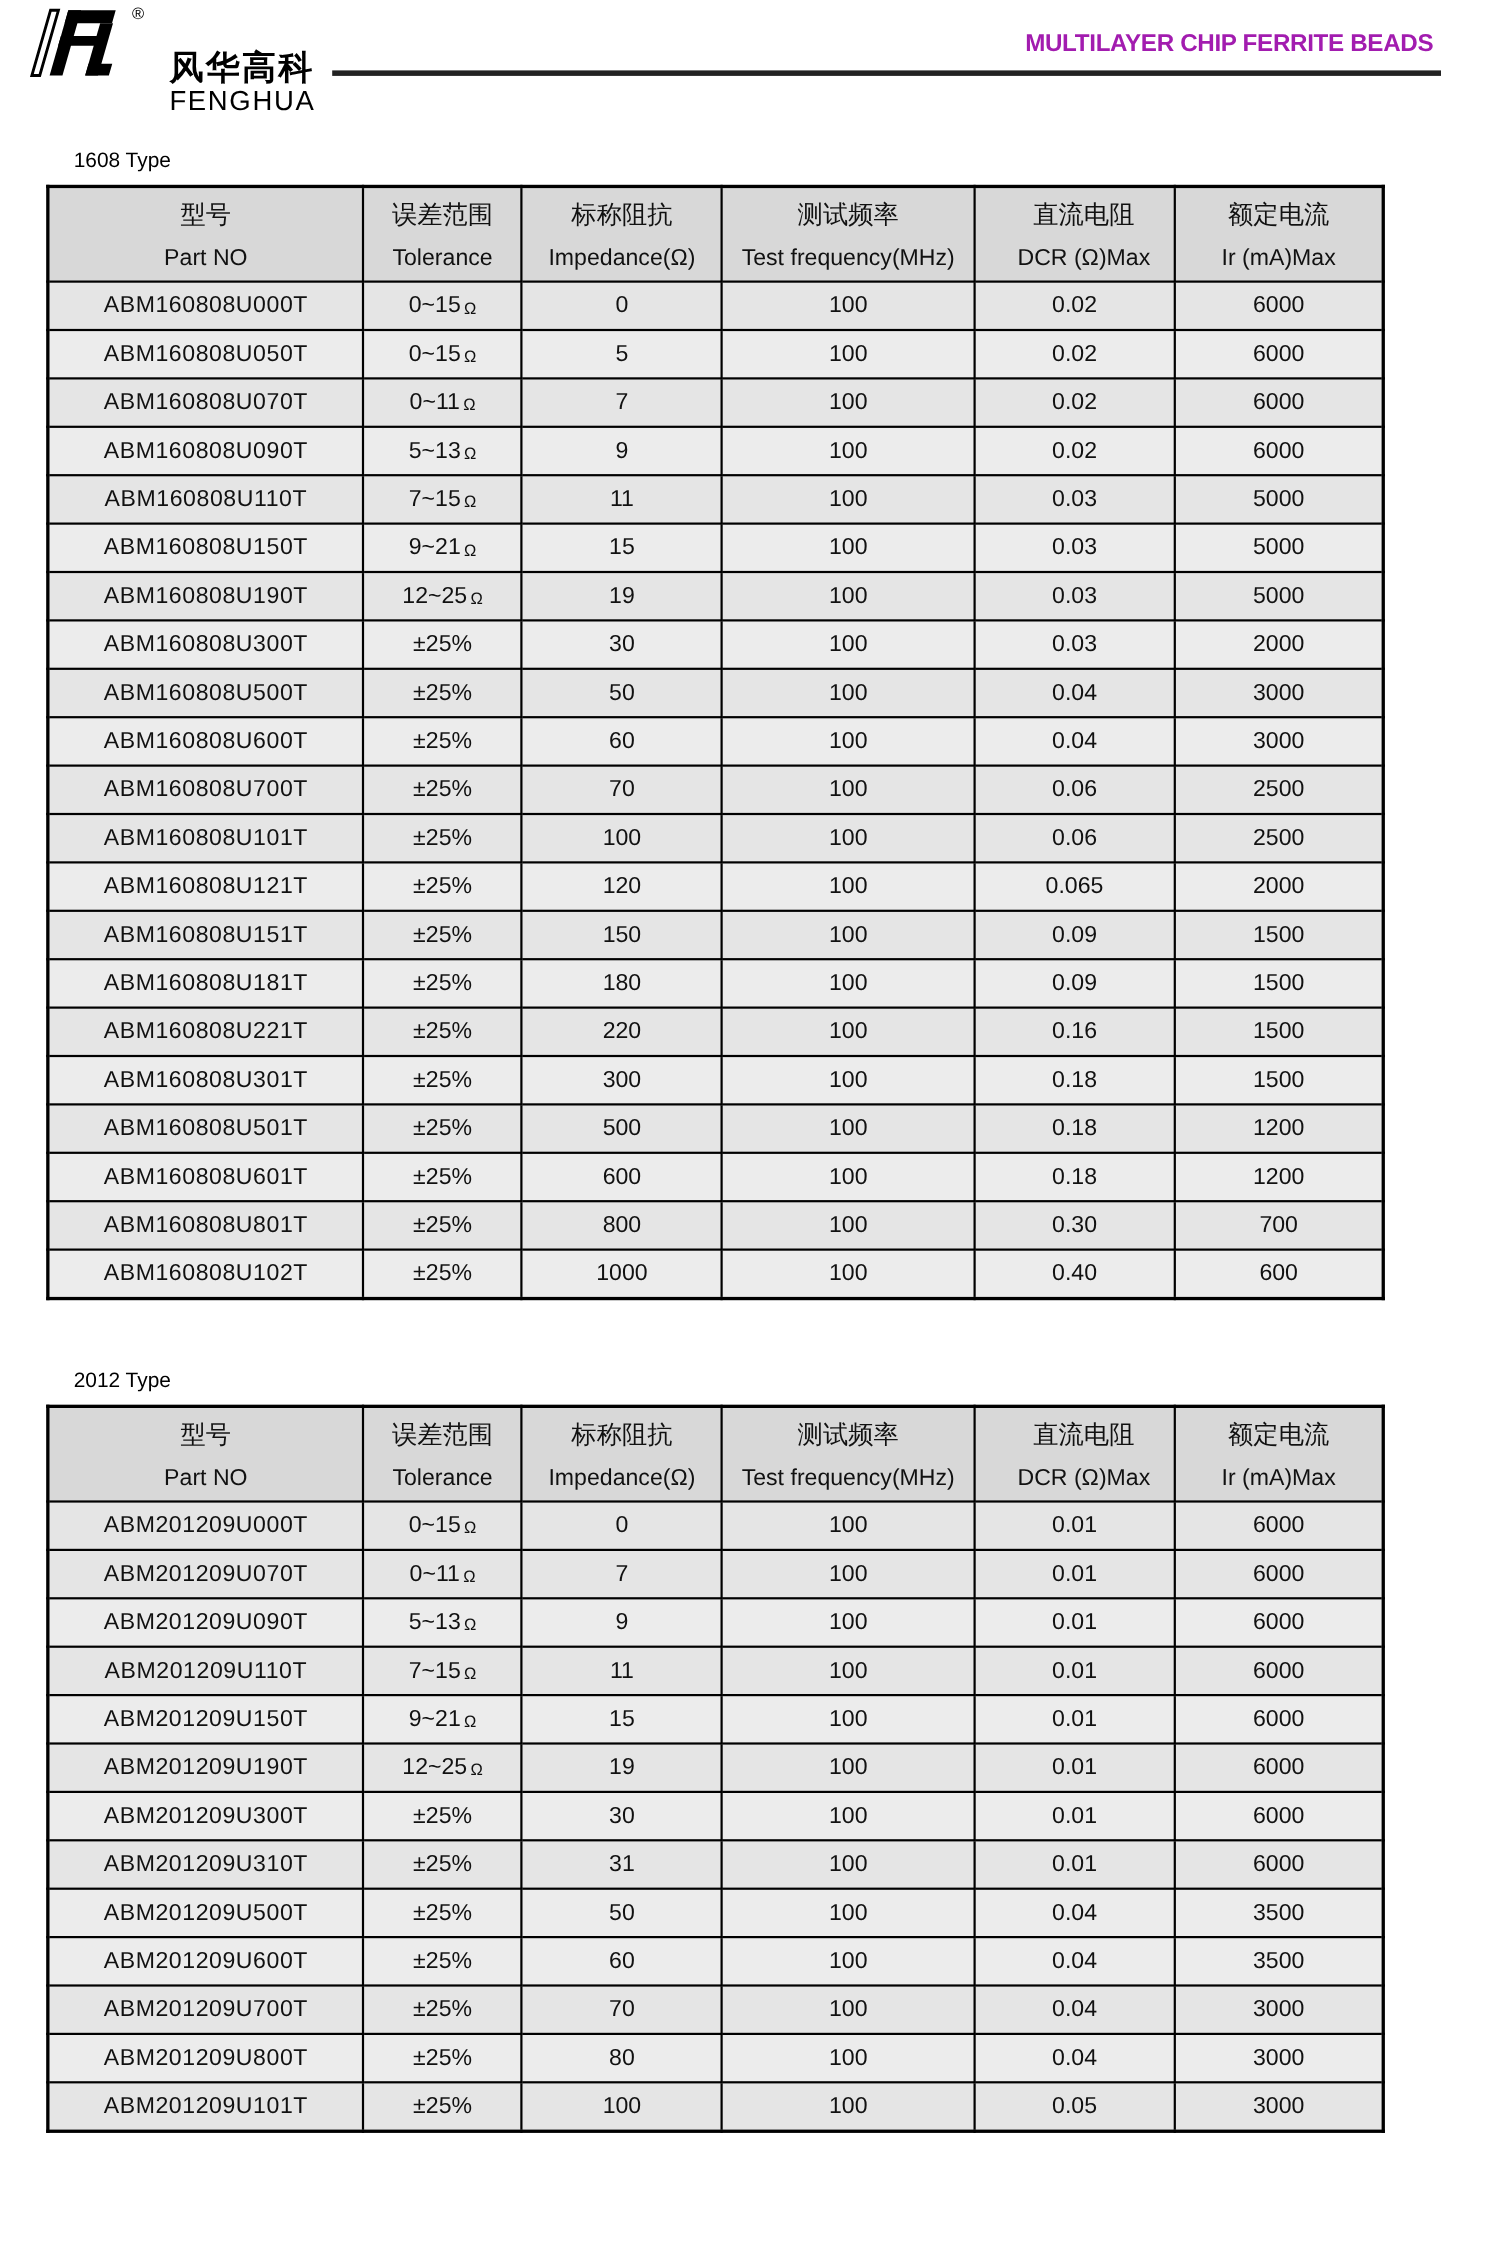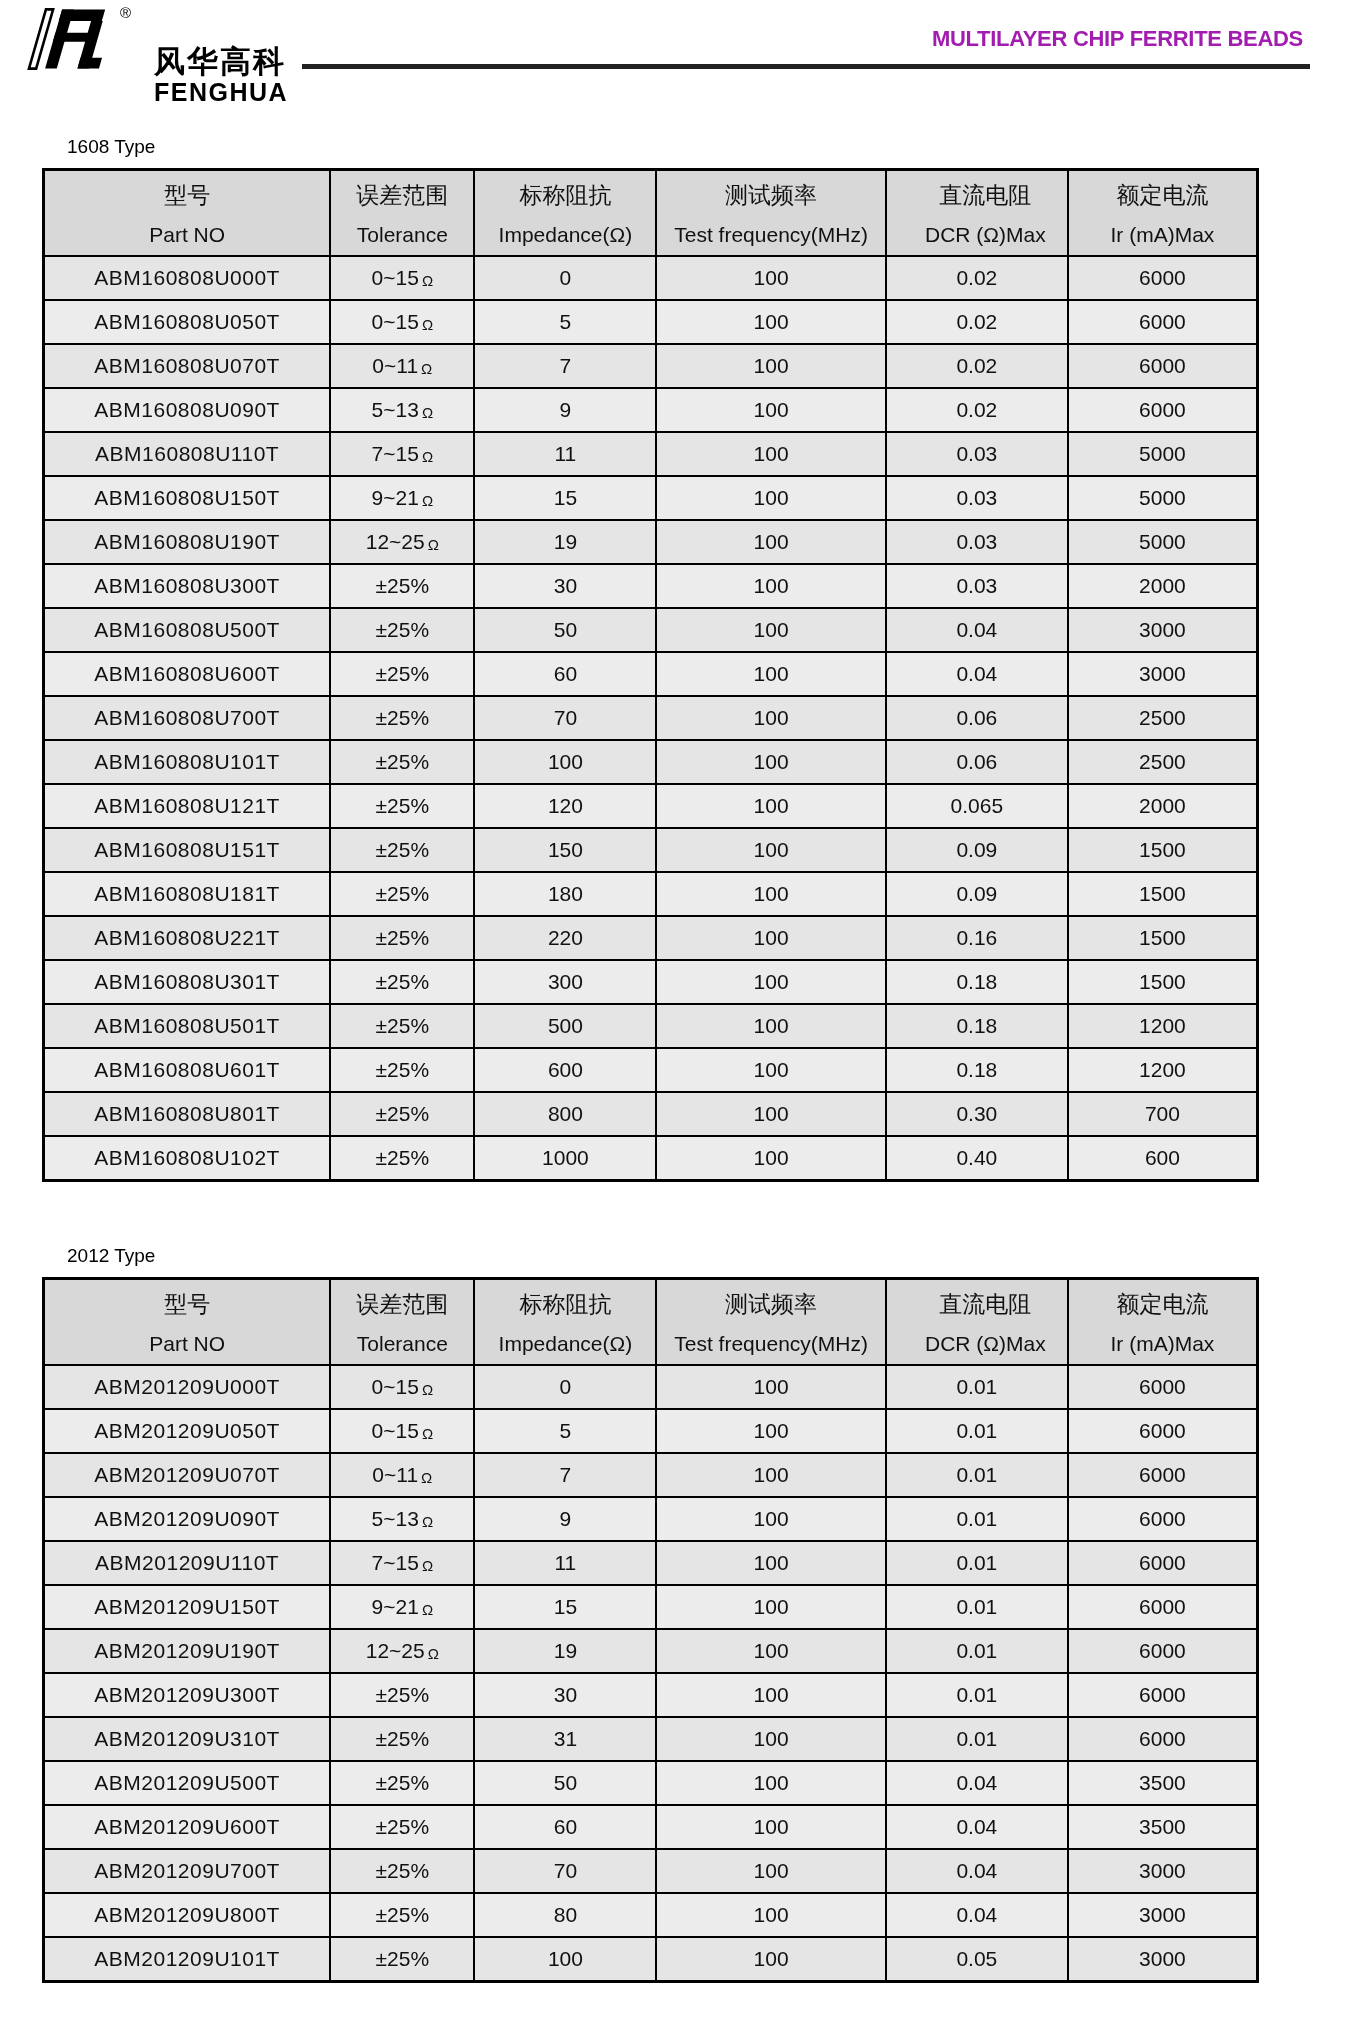--- a/index.html
+++ b/index.html
@@ -14,21 +14,21 @@
     overflow:hidden;
   }
 
   
   .masthead{position:relative;height:72px;}
   .brand{position:absolute;left:14px;top:4px;display:flex;align-items:flex-start;}
   .logo{width:118px;height:70px;display:block;}
   .reg{position:absolute;left:106px;top:0px;font-size:15px;color:#000;}
   .brand-text{margin-left:22px;margin-top:2px;line-height:1;}
   .brand-cn{font-size:31px;font-weight:bold;letter-spacing:2px;color:#000;margin-top:40px;}
-  .brand-en{font-size:25px;font-weight:bold;letter-spacing:1.5px;color:#000;margin-top:3px;}
+  .brand-en{font-size:25px;font-weight:normal;letter-spacing:1.5px;color:#000;margin-top:3px;}
   .doc-title{
     position:absolute;top:26px;right:48px;margin:0;
     font-size:22px;font-weight:bold;letter-spacing:-0.3px;color:#a21caf;
     font-stretch:semi-condensed;white-space:nowrap;
   }
   .header-rule{
     position:absolute;top:64px;left:302px;right:41px;height:5px;
     background:var(--header-rule,#222);
   }
 
@@ -328,28 +328,20 @@
           </thead>
           <tbody>
             <tr>
               <td>ABM201209U000T</td>
               <td>0~15<span class="ohm">Ω</span></td>
               <td>0</td>
               <td>100</td>
               <td>0.01</td>
               <td>6000</td>
             </tr>
-            <tr class="shaded">
-              <td>ABM201209U050T</td>
-              <td>0~15<span class="ohm">Ω</span></td>
-              <td>5</td>
-              <td>100</td>
-              <td>0.01</td>
-              <td>6000</td>
-            </tr>
             <tr>
               <td>ABM201209U070T</td>
               <td>0~11<span class="ohm">Ω</span></td>
               <td>7</td>
               <td>100</td>
               <td>0.01</td>
               <td>6000</td>
             </tr>
             <tr class="shaded">
               <td>ABM201209U090T</td>

